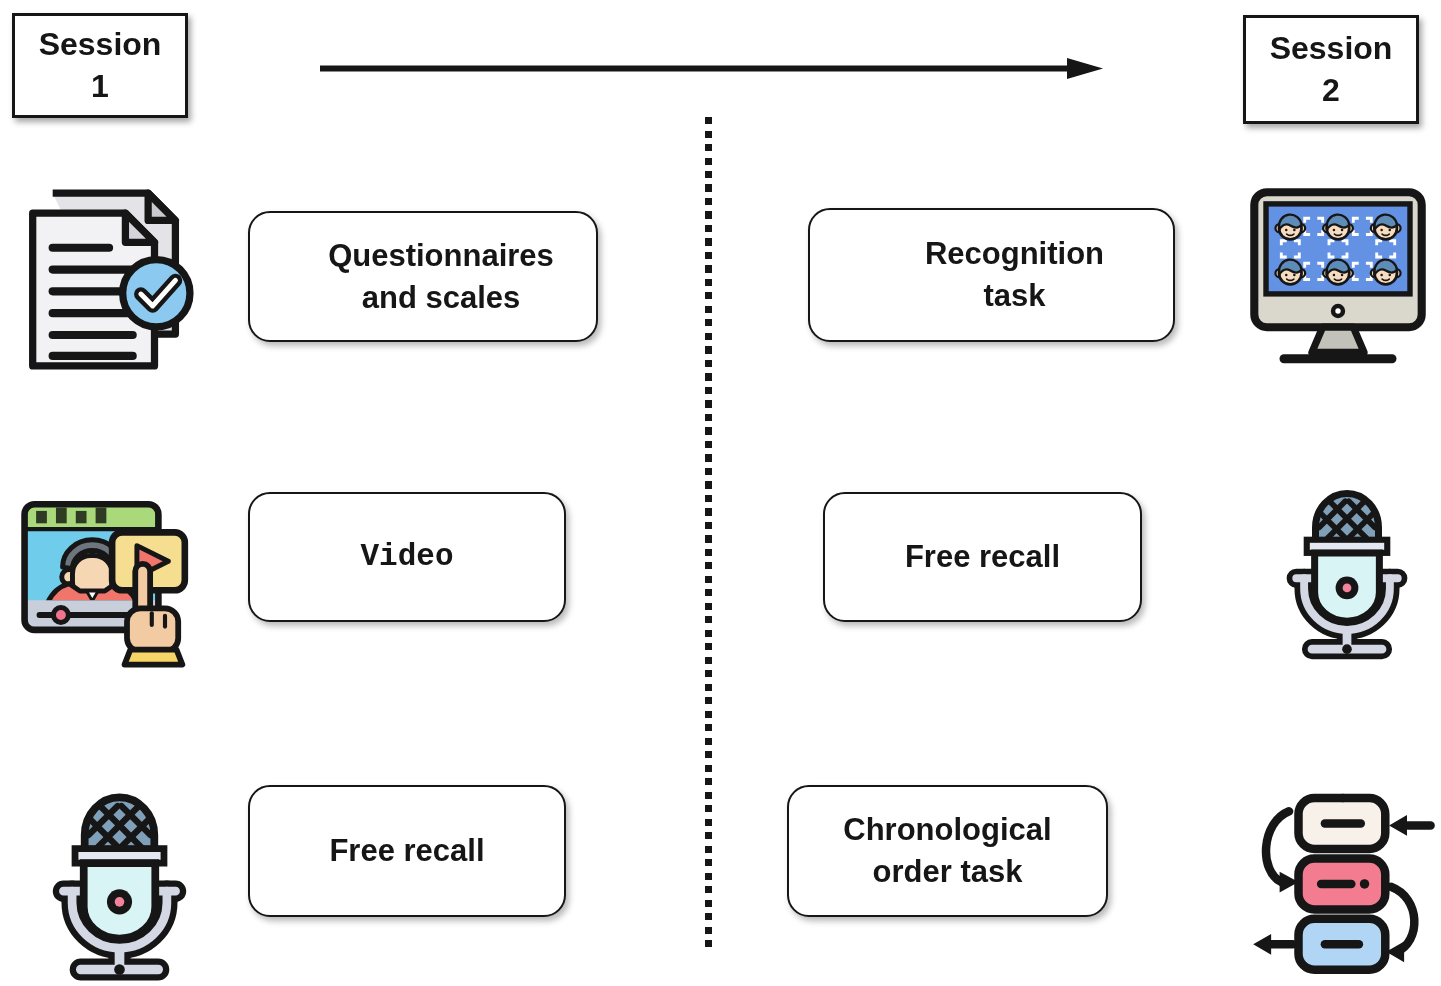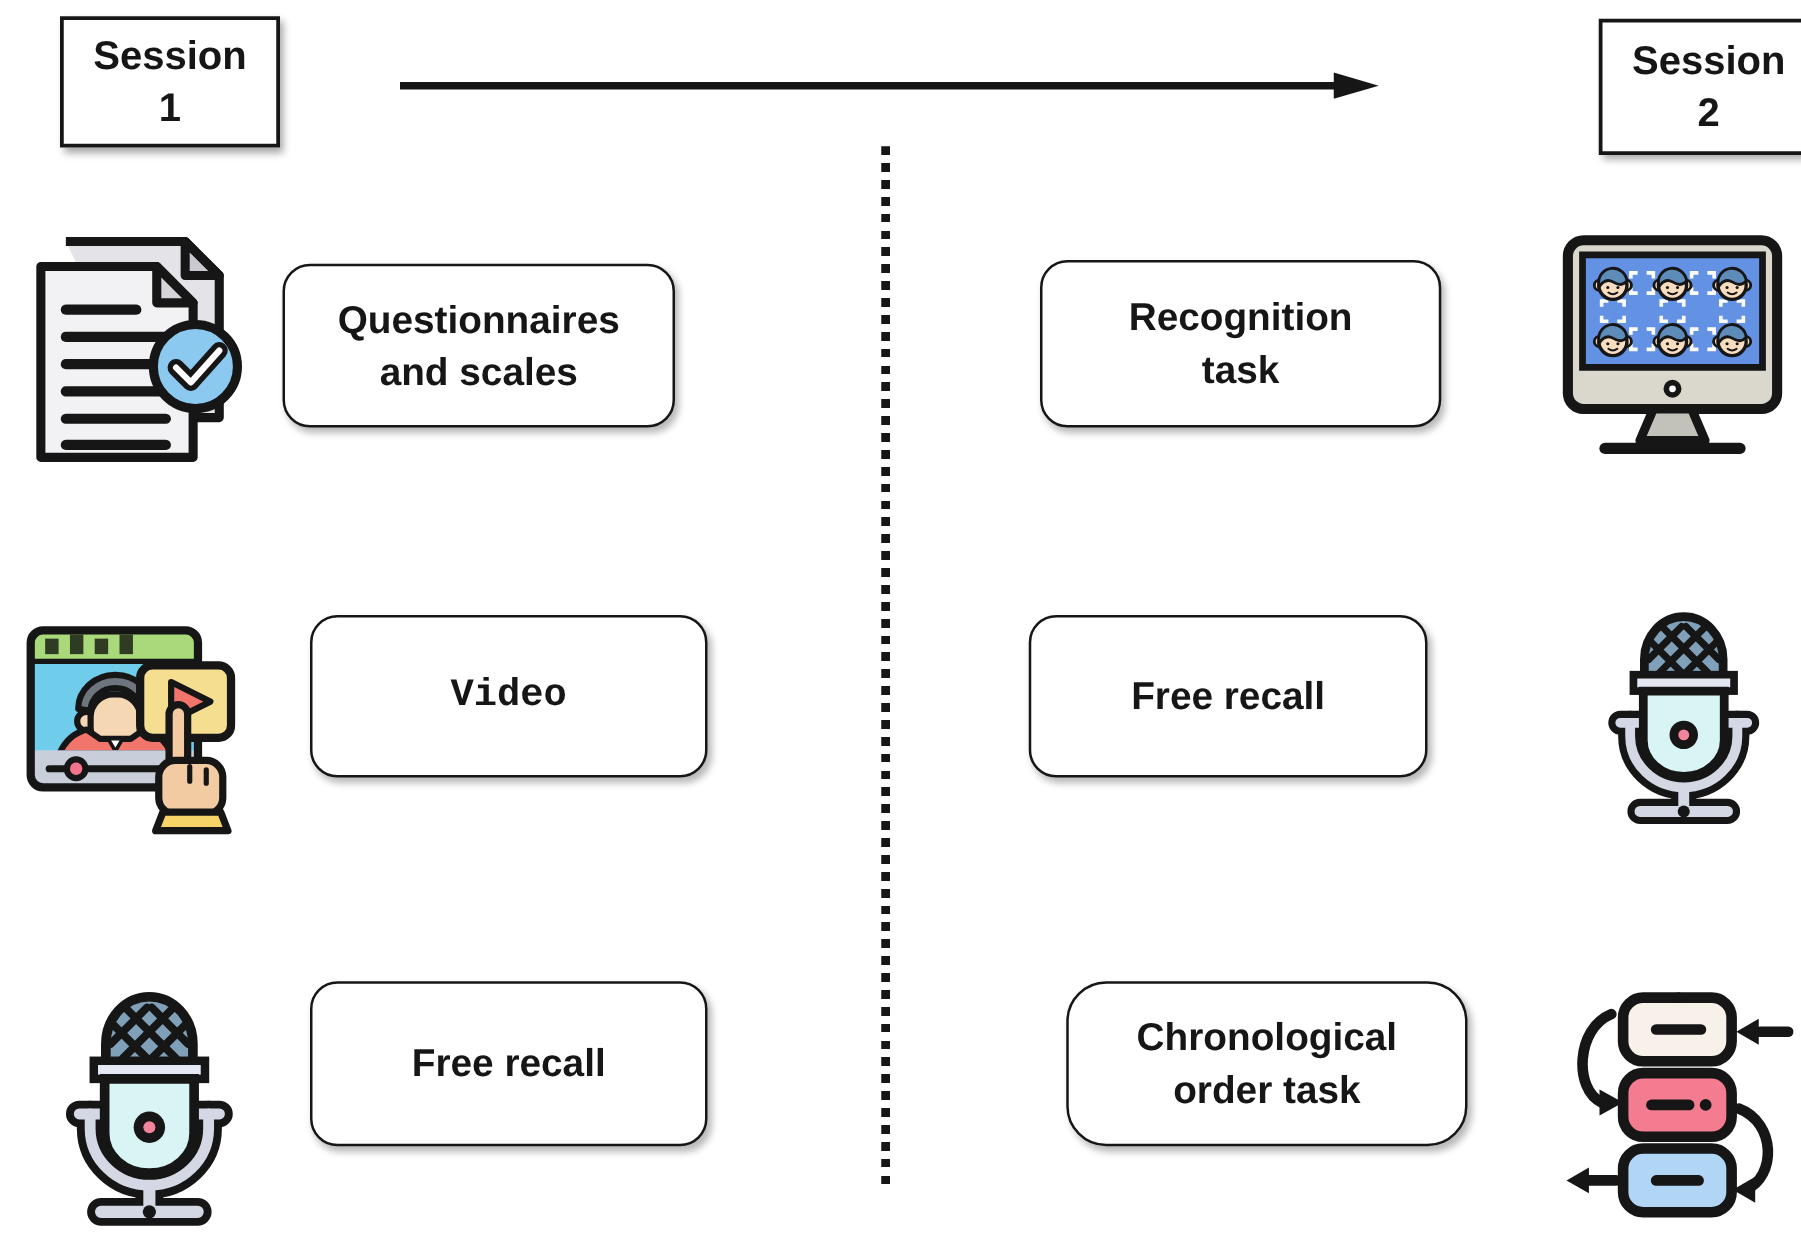--- a/index.html
+++ b/index.html
@@ -3,21 +3,21 @@
 <meta charset="utf-8">
 <style>
   html,body{margin:0;padding:0;background:#fff;}
   #canvas{
     position:relative;width:1441px;height:986px;background:#fff;overflow:hidden;
     font-family:"Liberation Sans", sans-serif;color:#161616;
   }
   .session-box{
     position:absolute;display:flex;align-items:center;justify-content:center;
     background:#fff;border:3px solid #161616;box-shadow:3px 4px 6px rgba(0,0,0,.35);
-    font-size:32px;font-weight:bold;text-align:center;line-height:1.3;white-space:pre-line;margin-left:36px;
+    font-size:32px;font-weight:bold;text-align:center;line-height:1.3;white-space:pre-line;
   }
   .label-box{
     position:absolute;display:flex;align-items:center;justify-content:center;
     background:#fff;border:2.5px solid #161616;border-radius:22px;
     box-shadow:3px 4px 6px rgba(0,0,0,.28);
     font-size:31px;font-weight:bold;text-align:center;line-height:1.35;white-space:pre-line;
   }
   .week-label{
     position:absolute;left:612px;top:18px;width:200px;text-align:center;
     font-size:31px;font-weight:bold;
@@ -61,21 +61,21 @@
         <line x1="38" y1="152" x2="126" y2="152"></line>
         <line x1="38" y1="176" x2="126" y2="176"></line>
         <line x1="38" y1="199" x2="126" y2="199"></line>
       </g>
       <circle cx="152" cy="130" r="37" stroke="#161616" stroke-width="8" fill="#8CC9F0"></circle>
       <path d="M135,131 l13,13 l25,-28" fill="none" stroke="#161616" stroke-width="15" stroke-linecap="round" stroke-linejoin="round"></path>
       <path d="M135,131 l13,13 l25,-28" fill="none" stroke="#ffffff" stroke-width="5.5" stroke-linecap="round" stroke-linejoin="round"></path>
     </svg>
   </div>
 
-  <div class="label-box" style="left:226px;top:211px;width:310px;height:127px;">Questionnaires
+  <div class="label-box" style="left:248px;top:211px;width:310px;height:127px;padding-left:36px;">Questionnaires
 and scales</div>
 
   <div class="icon" style="left:13px;top:482px;width:190px;height:190px;">
     <svg viewBox="0 0 230 220">
       <rect x="14" y="22" width="162" height="152" rx="12" fill="#6FCDEB"></rect>
       <path d="M14,52 v-18 a12,12 0 0 1 12,-12 h138 a12,12 0 0 1 12,12 v18 z" fill="#A9D97B"></path>
       <g fill="#2F3B22">
         <rect x="28" y="30" width="13" height="15"></rect>
         <rect x="52" y="26" width="13" height="19"></rect>
         <rect x="76" y="30" width="13" height="15"></rect>
@@ -130,21 +130,21 @@
       </g>
       <rect x="34" y="72" width="92" height="15" fill="#E4E8F2" stroke="#161616" stroke-width="7"></rect>
       <path d="M43,87 h74 v45 a37,33 0 0 1 -74,0 z" stroke="#161616" stroke-width="8" fill="#D9F4F4"></path>
       <circle cx="80" cy="127" r="13" fill="#161616"></circle>
       <circle cx="80" cy="127" r="5" fill="#F2839A"></circle>
     </svg>
   </div>
 
   <div class="label-box" style="left:248px;top:785px;width:314px;height:128px;">Free recall</div>
 
-  <div class="label-box" style="left:832px;top:208px;width:317px;height:130px;">Recognition
+  <div class="label-box" style="left:808px;top:208px;width:317px;height:130px;padding-left:46px;">Recognition
 task</div>
 
   <div class="icon" style="left:1242px;top:185px;width:192px;height:180px;">
     <svg viewBox="0 0 210 200">
       <defs>
         <g id="face6">
           <circle cx="-12" cy="4" r="4.5" fill="#F8DCC0" stroke="#161616" stroke-width="2.5"></circle>
           <circle cx="12" cy="4" r="4.5" fill="#F8DCC0" stroke="#161616" stroke-width="2.5"></circle>
           <circle cx="0" cy="4" r="12.5" fill="#F8DCC0" stroke="#161616" stroke-width="3"></circle>
           <path d="M-12.5,3 A12.5,12.5 0 0 1 12.5,0 Q8,6 0,1 Q-7,-3 -12.5,6 Z" fill="#5E8CB8" stroke="#161616" stroke-width="2.5" stroke-linejoin="round"></path>
@@ -202,21 +202,21 @@
         <line x1="60" y1="28" x2="102" y2="70"></line>
         <line x1="48" y1="40" x2="78" y2="70"></line>
       </g>
       <rect x="34" y="72" width="92" height="15" fill="#E4E8F2" stroke="#161616" stroke-width="7"></rect>
       <path d="M43,87 h74 v45 a37,33 0 0 1 -74,0 z" stroke="#161616" stroke-width="8" fill="#D9F4F4"></path>
       <circle cx="80" cy="127" r="13" fill="#161616"></circle>
       <circle cx="80" cy="127" r="5" fill="#F2839A"></circle>
     </svg>
   </div>
 
-  <div class="label-box" style="left:853px;top:785px;width:317px;height:128px;border-radius:32px;">Chronological
+  <div class="label-box" style="left:787px;top:785px;width:317px;height:128px;">Chronological
 order task</div>
 
   <div class="icon" style="left:1245px;top:783px;width:190px;height:200px;">
     <svg viewBox="0 0 200 212">
       <g stroke="#161616" stroke-width="9" fill="none" stroke-linecap="round">
         <path d="M172,45 h24"></path>
         <path d="M27,171 h23"></path>
         <path d="M46,30 C16,42 14,94 38,105"></path>
         <path d="M154,110 C186,122 186,168 160,179"></path>
       </g>

